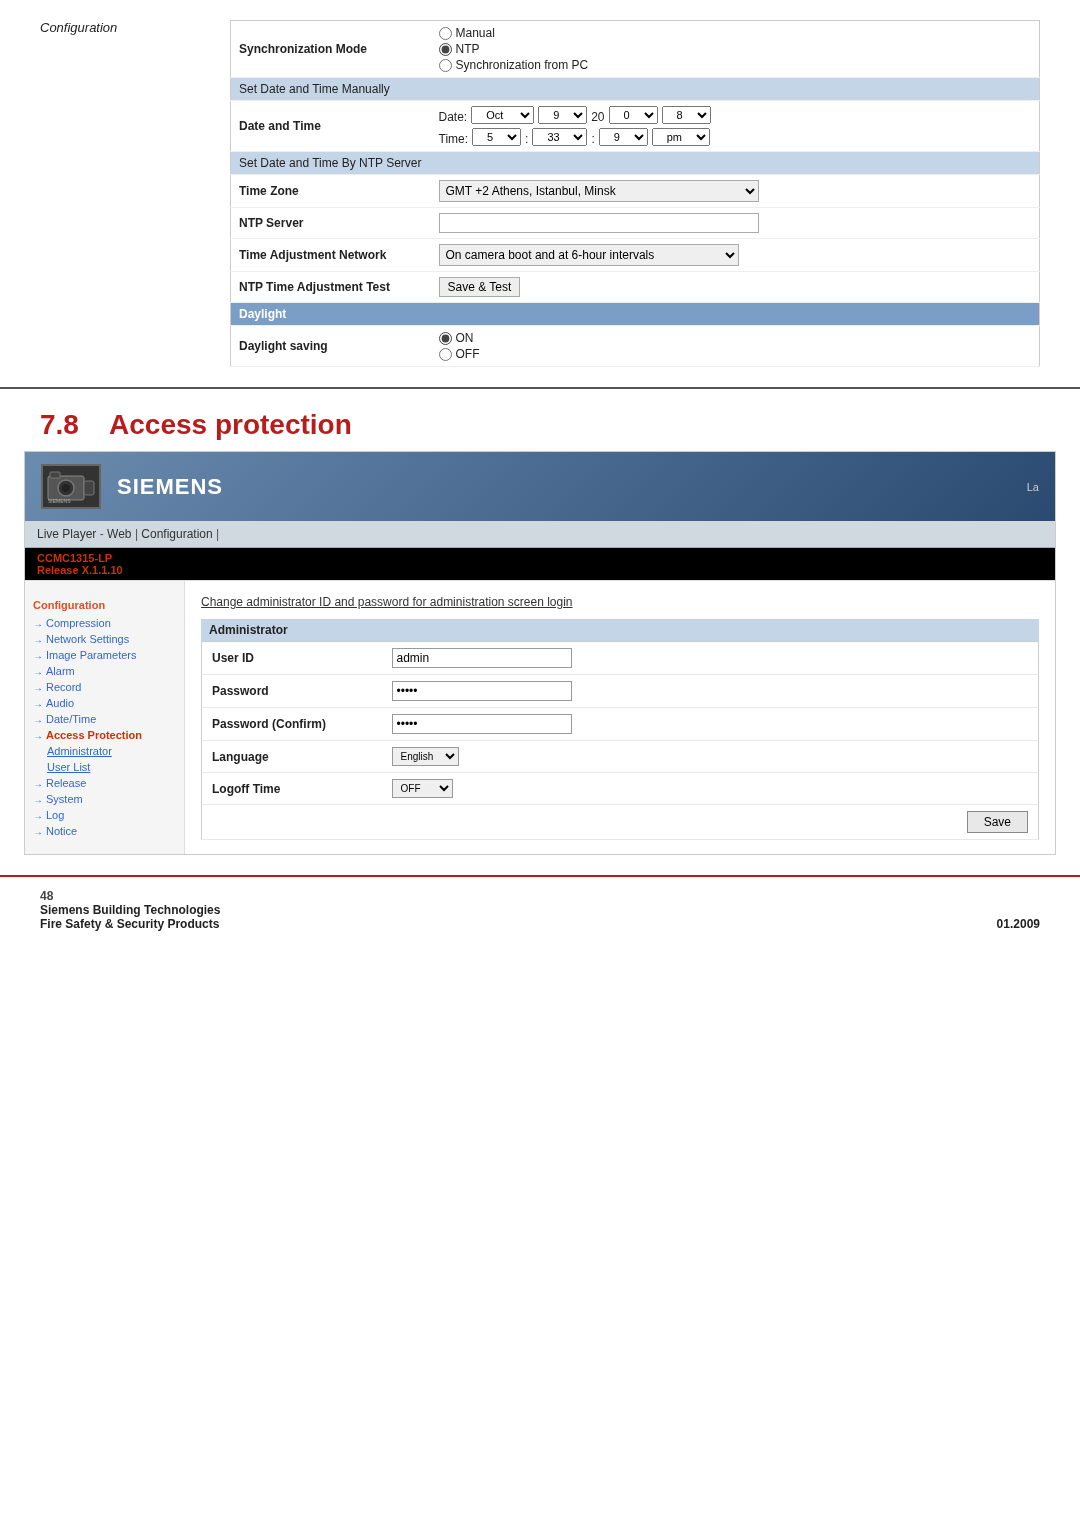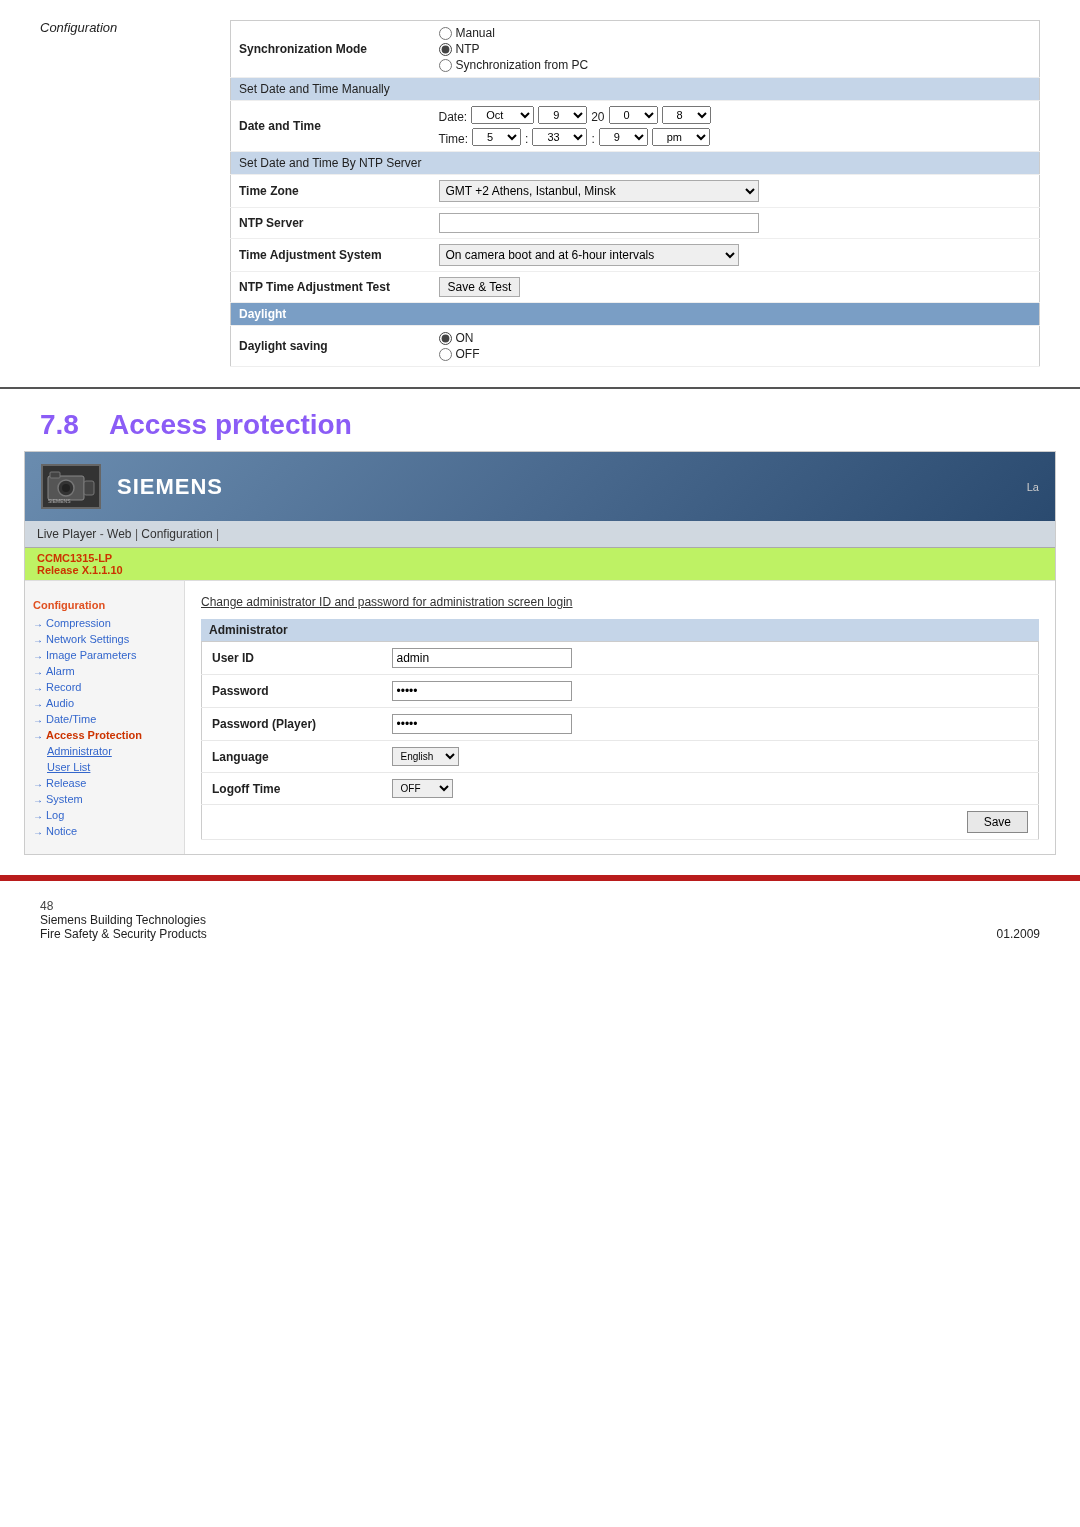--- a/index.html
+++ b/index.html
@@ -10,21 +10,21 @@
     .radio-row input[type="radio"] { margin: 0; }
 
     .date-time-row { display: flex; align-items: flex-end; gap: 4px; font-size: 12px; }
     select.small { font-size: 11px; padding: 1px 10px; }
 
     .ntp-input { width: 200px; padding: 2px 4px; font-size: 12px; border: 1px solid #aaa; }
     .save-test-btn { padding: 2px 8px; font-size: 12px; border: 1px solid #aaa; background: #eee; cursor: pointer; }
 
     
     .section-heading { padding: 20px 40px 10px 40px; border-top: 2px solid #555; margin-top: 10px; }
-    .section-heading h2 { font-size: 28px; font-weight: bold; color: #8b5cf6; }
+    .section-heading h2 { font-size: 28px; font-weight: bold; color: #b91c1c; }
 
     
     .camera-ui { margin: 0 24px; border: 1px solid #ccc; }
 
     
     .ui-header { background: linear-gradient(135deg, #6a8caf 0%, #4a6a8f 50%, #2a4a6f 100%); padding: 12px 16px; display: flex; align-items: center; gap: 16px; }
     .camera-icon { width: 60px; height: 45px; background: #333; border: 2px solid #666; display: flex; align-items: center; justify-content: center; }
     .camera-icon svg { width: 50px; height: 38px; }
     .brand-name { color: #fff; font-size: 22px; font-weight: bold; letter-spacing: 1px; }
     .header-right { margin-left: auto; color: #ccc; font-size: 11px; }
@@ -54,21 +54,21 @@
     .admin-table { width: 100%; border-collapse: collapse; border: 1px solid #ccc; }
     .admin-table td { padding: 6px 10px; border-bottom: 1px solid #e8e8e8; font-size: 12px; vertical-align: middle; }
     .admin-table .field-label { width: 180px; font-weight: bold; color: #222; }
     .admin-table input[type="text"],
     .admin-table input[type="password"] { width: 180px; padding: 2px 4px; border: 1px solid #999; font-size: 12px; }
     .admin-table select { padding: 2px 4px; font-size: 10px; border: 1px solid #999; }
     .save-row { text-align: right; padding: 8px 4px; }
     .save-btn { padding: 3px 16px; font-size: 12px; border: 1px solid #888; background: #e8e8e8; cursor: pointer; }
 
     
-    .page-footer { border-top: 6px solid #b91c1c; margin-top: 20px; padding: 14px 40px; display: flex; justify-content: space-between; align-items: flex-end; }
+    .page-footer { border-top: 2px solid #b91c1c; margin-top: 20px; padding: 8px 40px; display: flex; justify-content: space-between; align-items: flex-end; font-weight: bold; }
     .page-num { font-size: 12px; color: #444; margin-top: 4px; }
 
     .outer-wrapper { padding: 10px 0; }
     .top-config-wrapper { display: flex; padding: 10px 40px; }
     .top-config-label { width: 190px; font-style: italic; font-size: 13px; flex-shrink: 0; }
     .top-config-table { flex: 1; border: 1px solid #ccc; border-collapse: collapse; }
     .top-config-table td { padding: 5px 8px; vertical-align: middle; border-bottom: 1px solid #eee; }
     .top-config-table .field-label { width: 200px; font-weight: bold; }
     .section-hdr td { background: #c5d5e8; font-weight: normal; padding: 4px 8px; }
 
@@ -163,21 +163,21 @@
       </tr>
 
       <tr>
         <td class="field-label">NTP Server</td>
         <td>
           <input type="text" class="ntp-input" style="width: 320px;">
         </td>
       </tr>
 
       <tr>
-        <td class="field-label">Time Adjustment System</td>
+        <td class="field-label">Time Adjustment Network</td>
         <td>
           <select style="width:300px; font-size:12px; border:1px solid #aaa; padding:2px;">
             <option>On camera boot and at 6-hour intervals</option>
           </select>
         </td>
       </tr>
 
       <tr>
         <td class="field-label">NTP Time Adjustment Test</td>
         <td>
@@ -234,21 +234,21 @@
 
     <div class="ui-nav">
       <a href="#">Live Player</a>
       <span> - </span>
       <a href="#">Web</a>
       <span> | </span>
       <a href="#">Configuration</a>
       <span> |</span>
     </div>
 
-    <div style="background:#bef264; padding:4px 12px; border-bottom:1px solid #ddd; font-size:11px; font-weight:bold; color:#cc3300;">
+    <div style="background:#000000; padding:4px 12px; border-bottom:1px solid #ddd; font-size:11px; font-weight:bold; color:#cc3300;">
       <span>CCMC1315-LP</span><br>
       <span>Release X.1.1.10</span>
     </div>
 
     <div class="ui-main">
 
       <div class="ui-sidebar">
         <div class="sidebar-section">Configuration</div>
         <div class="sidebar-item">
           <span class="arrow">→</span>
@@ -322,21 +322,21 @@
           </tr>
 
           <tr>
             <td class="field-label">Password</td>
             <td>
               <input type="password" value="12345" style="">
             </td>
           </tr>
 
           <tr>
-            <td class="field-label">Password (Player)</td>
+            <td class="field-label">Password (Confirm)</td>
             <td>
               <input type="password" value="12345" style="">
             </td>
           </tr>
 
           <tr>
             <td class="field-label">Language</td>
             <td>
               <select>
                 <option>English</option>

